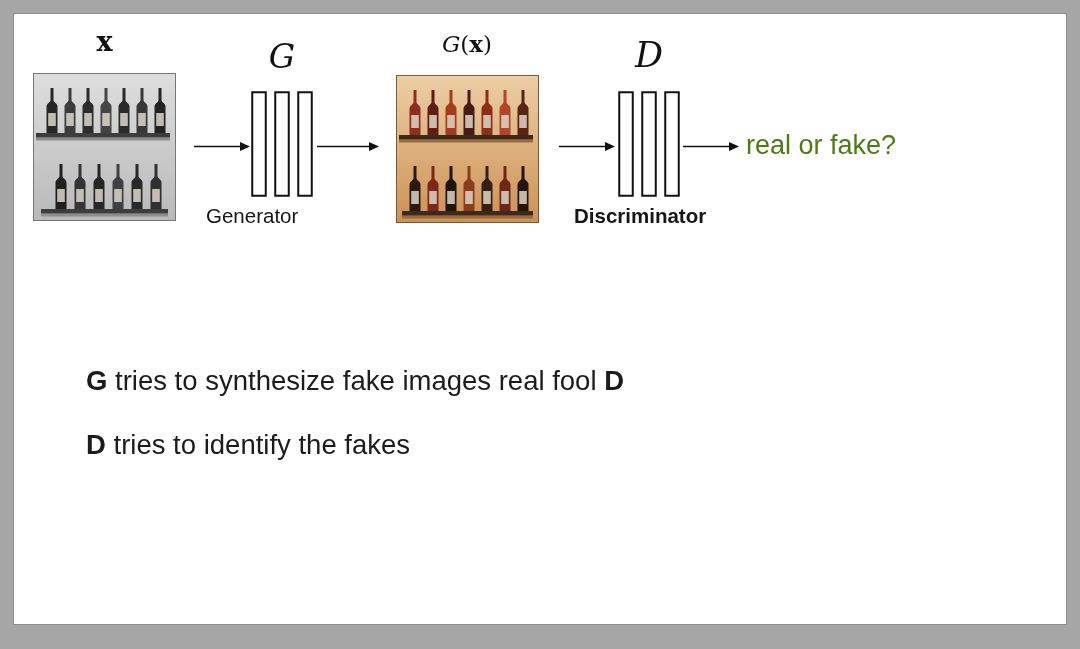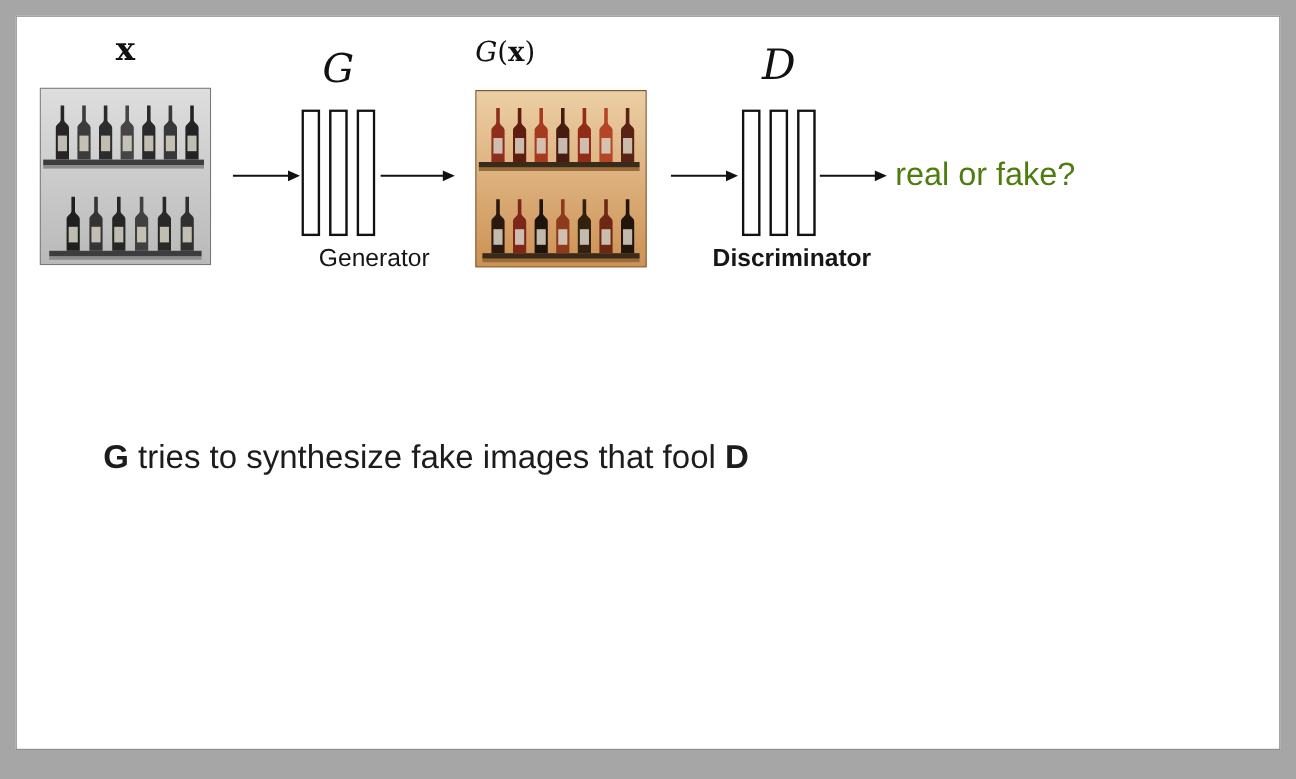--- a/index.html
+++ b/index.html
@@ -17,42 +17,42 @@
   }
   .abs{position:absolute;}
 
   
   .math-bold{font-family:"DejaVu Serif", serif;font-weight:700;}
   .math-ital{font-family:"DejaVu Serif", serif;font-style:italic;}
   .math-roman{font-family:"DejaVu Serif", serif;}
 
   .lbl-x{left:19px;top:14px;width:143px;text-align:center;font-size:27px;line-height:1;}
   .lbl-G{left:237px;top:26px;width:62px;text-align:center;font-size:33px;line-height:1;}
-  .lbl-Gx{left:382px;top:18px;width:142px;text-align:left;font-size:23px;line-height:1;}
+  .lbl-Gx{left:382px;top:18px;width:142px;text-align:center;font-size:23px;line-height:1;}
   .lbl-Gx .x{font-weight:700;}
   .lbl-D{left:604px;top:24px;width:62px;text-align:center;font-size:35px;line-height:1;}
 
   .img-wrap{width:143px;height:148px;}
   .img-input{left:19px;top:59px;}
   .img-output{left:382px;top:61px;}
   .img-wrap svg{display:block;width:100%;height:100%;}
 
   .net{width:62px;height:106px;top:77px;}
   .net-gen{left:237px;}
   .net-disc{left:604px;}
   .net svg{display:block;width:100%;height:100%;}
 
   .arrow{top:125.5px;height:13px;}
   .arrow svg{display:block;height:13px;}
   .arrow-1{left:180px;width:56px;}
   .arrow-2{left:303px;width:62px;}
   .arrow-3{left:545px;width:56px;}
   .arrow-4{left:669px;width:56px;}
 
-  .net-name{top:190px;font-size:20.5px;line-height:1.2;text-align:right;color:#161616;}
+  .net-name{top:190px;font-size:20.5px;line-height:1.2;text-align:left;color:#161616;}
   .name-gen{left:192px;width:152px;}
   .name-disc{left:560px;width:152px;font-weight:bold;}
 
   .result-text{left:732px;top:118px;font-size:27px;line-height:1;color:#4d7c0f;white-space:nowrap;}
 
   .caption{left:72px;top:352px;width:900px;font-size:27.5px;line-height:30px;color:#1c1c1c;}
   .caption p{margin:0 0 34px 0;}
   .caption .b{font-weight:700;}
 </style>
 </head>
@@ -191,17 +191,18 @@
     <div class="abs arrow arrow-4">
       <svg viewBox="0 0 56 13">
           <line x1="0" y1="6.5" x2="47" y2="6.5" stroke="#111" stroke-width="1.6"></line>
           <polygon points="46,2 56,6.5 46,11" fill="#111"></polygon>
         </svg>
     </div>
 
     <div class="abs result-text">real or fake?</div>
 
     <div class="abs caption">
-      <p><span class="b">G</span><span> tries to synthesize fake images that fool </span><span class="b">D</span></p>
+      <p><span class="b">G</span><span> tries to synthesize fake images real fool </span><span class="b">D</span></p>
+      <p><span class="b">D</span><span> tries to identify the fakes</span></p>
     </div>
 
   </div>
 </div>
 
 </body></html>

